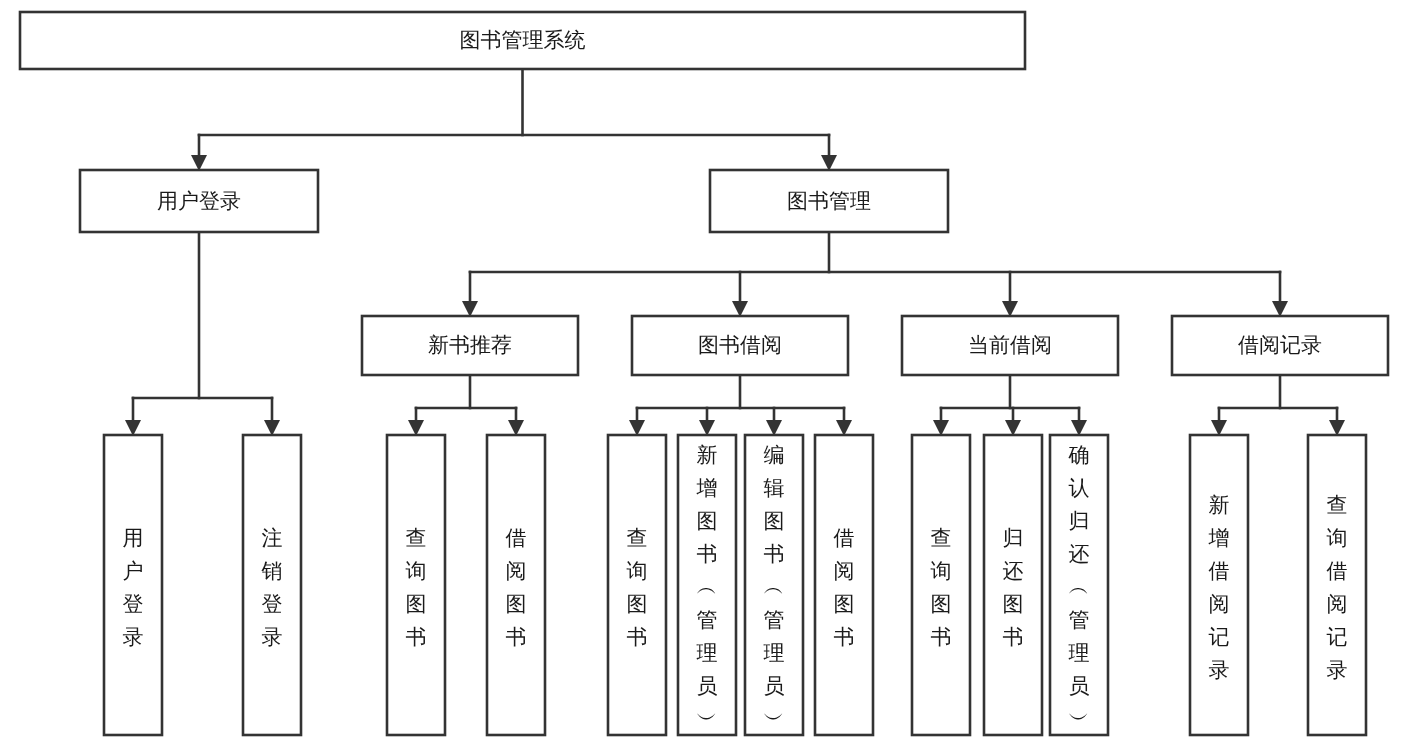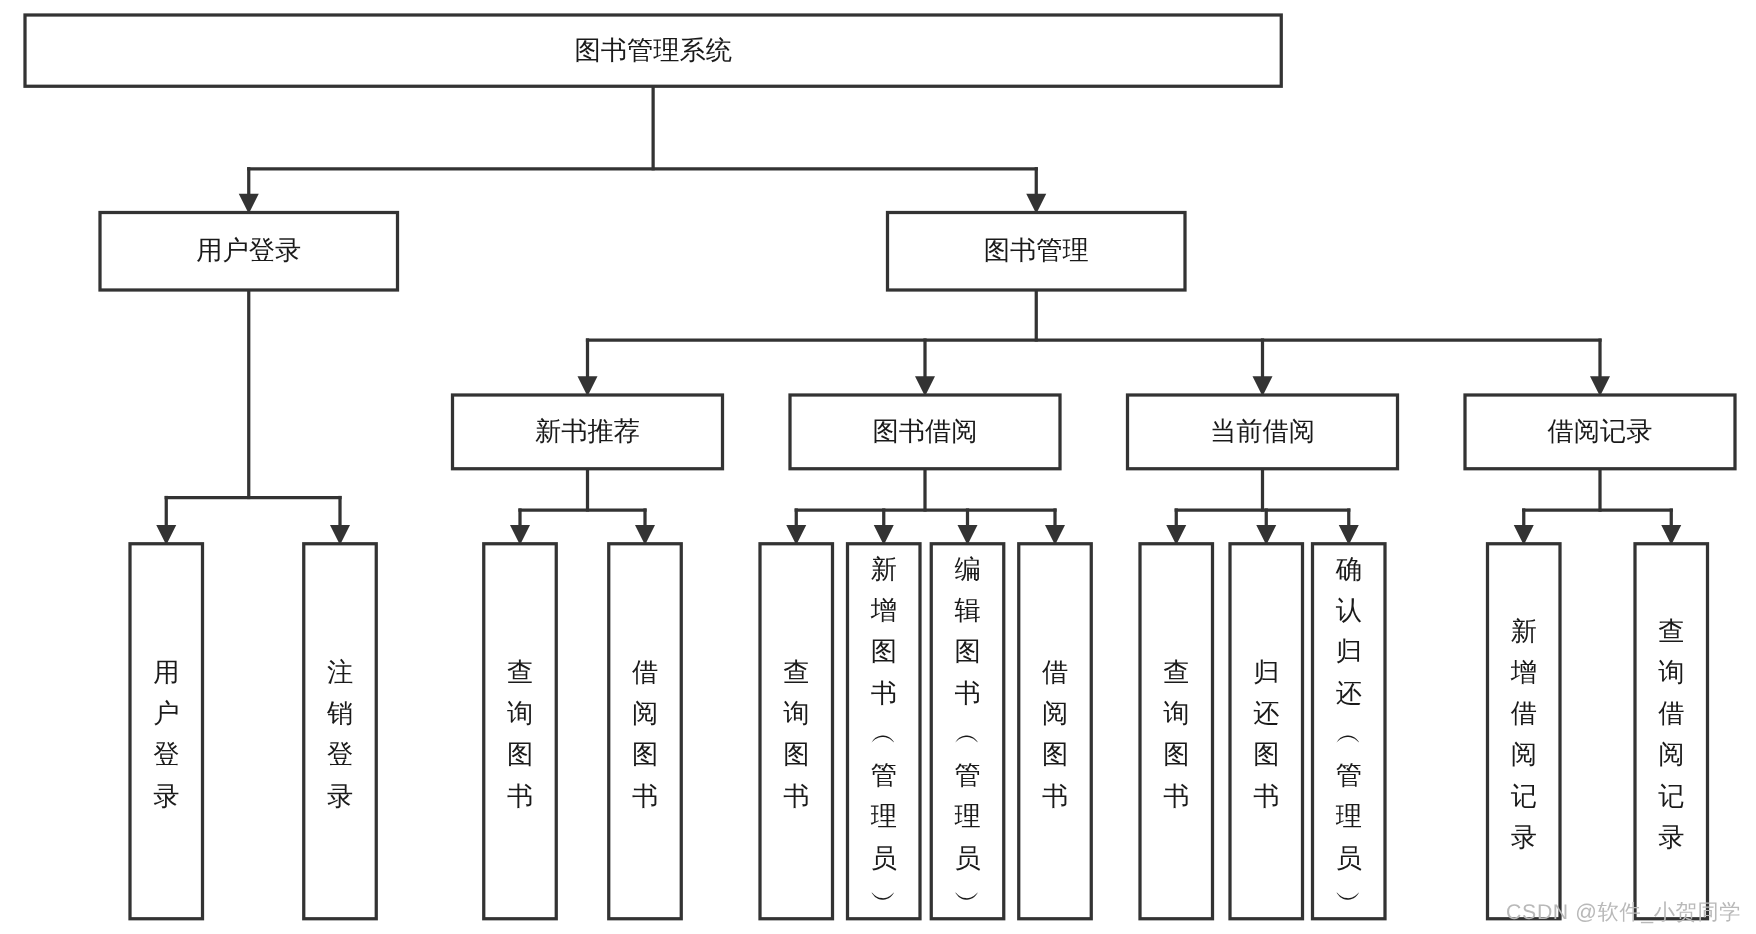--- a/index.html
+++ b/index.html
@@ -203,15 +203,14 @@
           <rect x="1190" y="435" width="58" height="300" class="node-box"></rect>
           <text x="1219" y="511.74" class="node-label-v"><tspan x="1219" dy="0">新</tspan><tspan x="1219" dy="33">增</tspan><tspan x="1219" dy="33">借</tspan><tspan x="1219" dy="33">阅</tspan><tspan x="1219" dy="33">记</tspan><tspan x="1219" dy="33">录</tspan></text>
         </g>
         <g>
           <rect x="1308" y="435" width="58" height="300" class="node-box"></rect>
           <text x="1337" y="511.74" class="node-label-v"><tspan x="1337" dy="0">查</tspan><tspan x="1337" dy="33">询</tspan><tspan x="1337" dy="33">借</tspan><tspan x="1337" dy="33">阅</tspan><tspan x="1337" dy="33">记</tspan><tspan x="1337" dy="33">录</tspan></text>
         </g>
       </g>
   </svg>
 
-  <div class="watermark-text">CSDN @软件_小贺同学</div>
 
 </div>
 
 </body></html>

